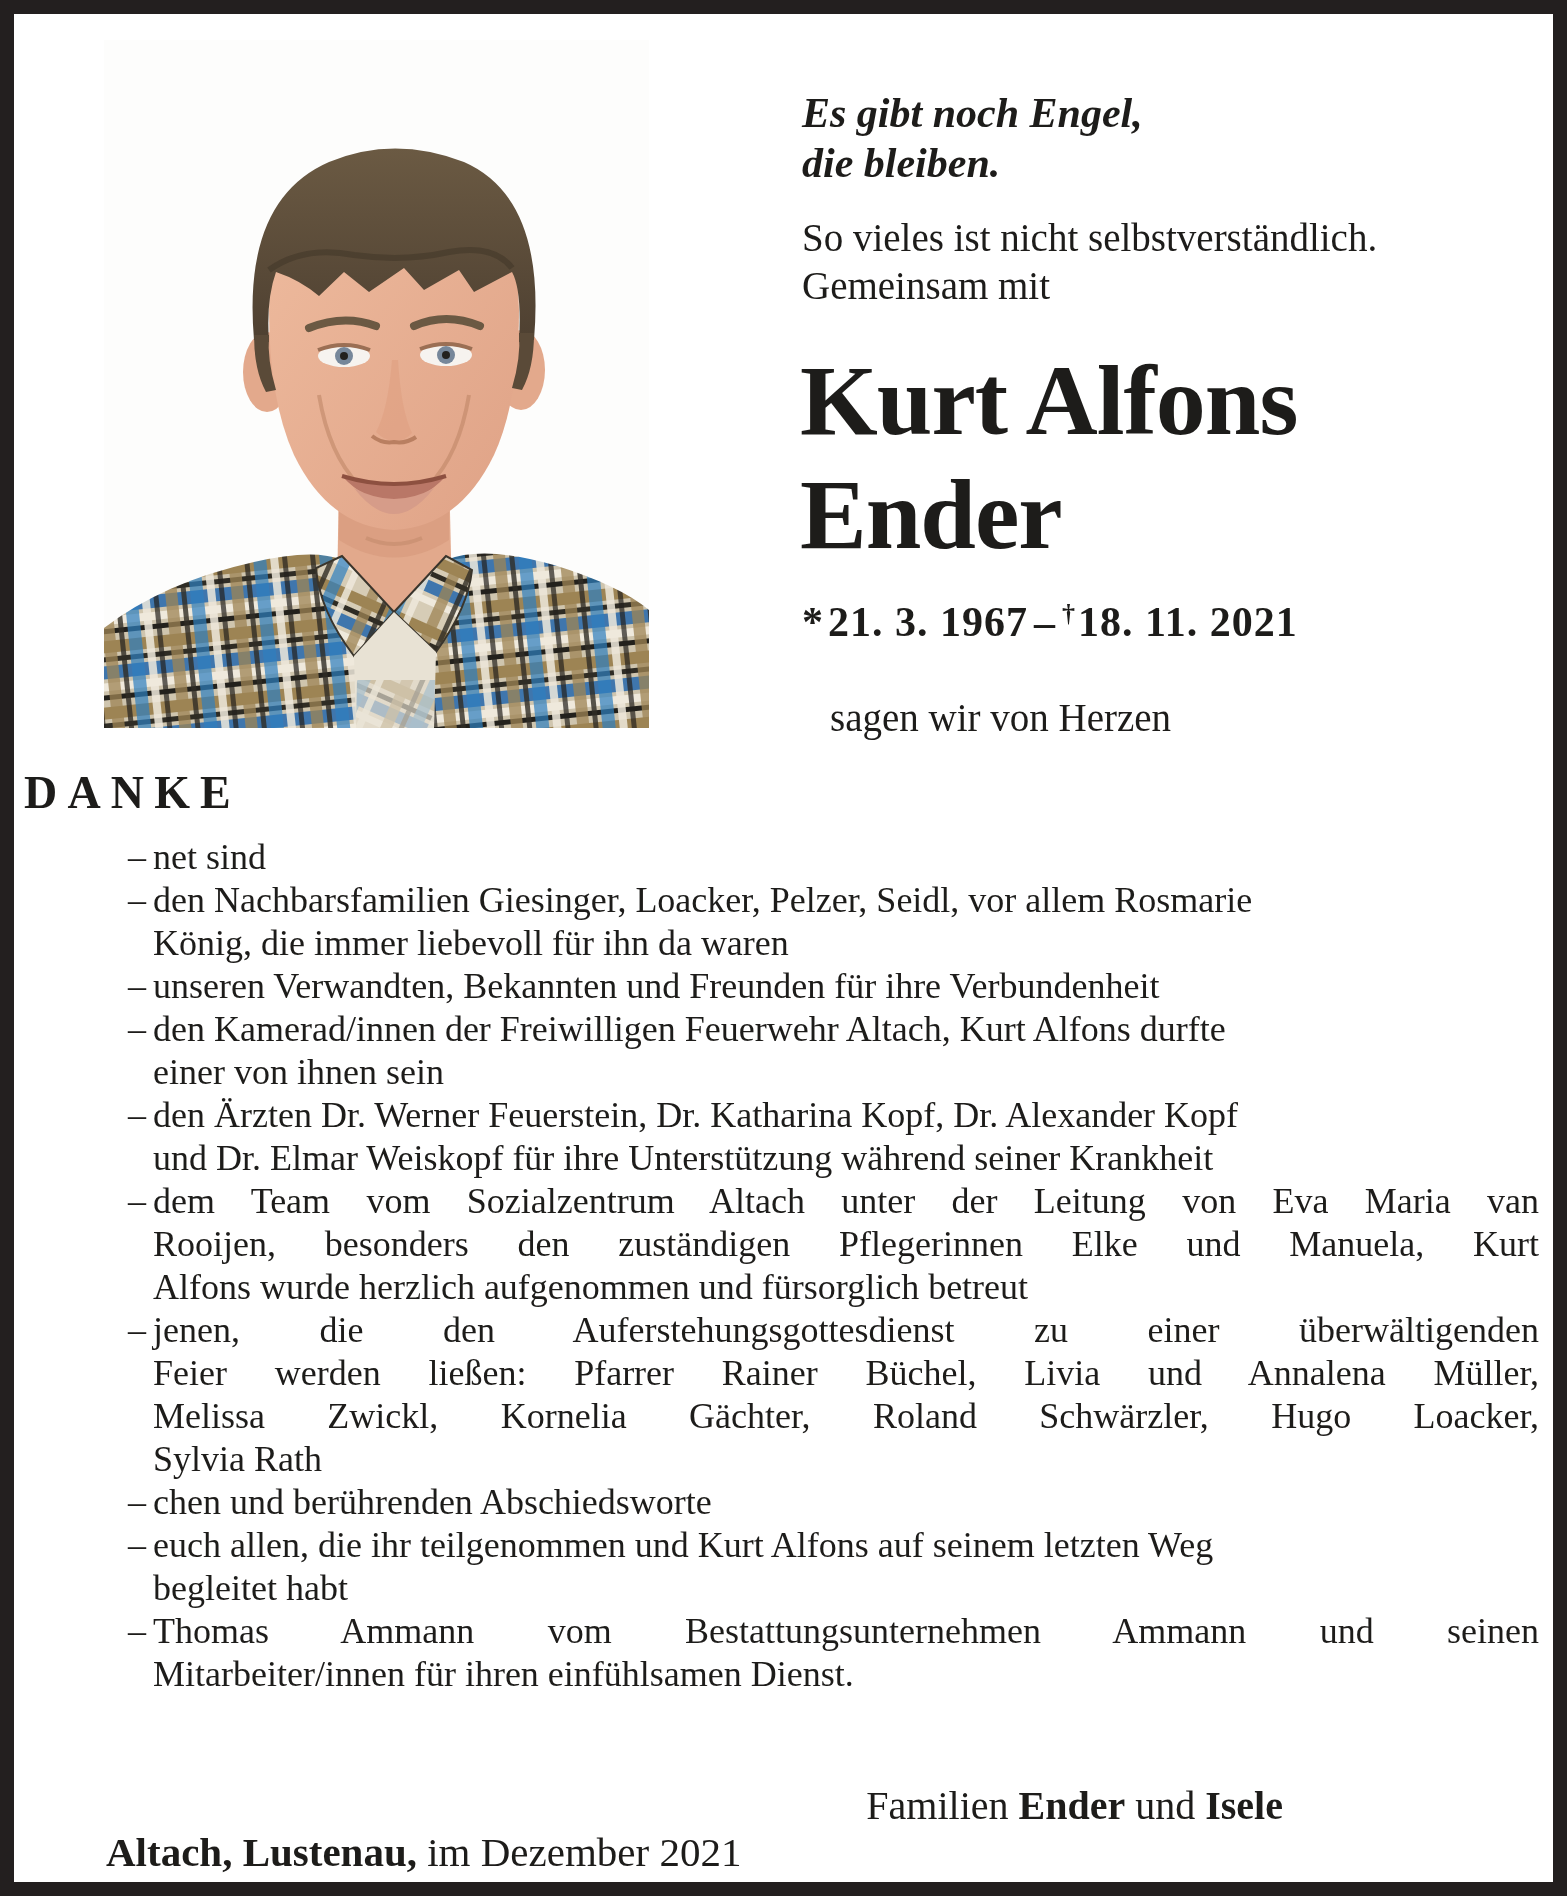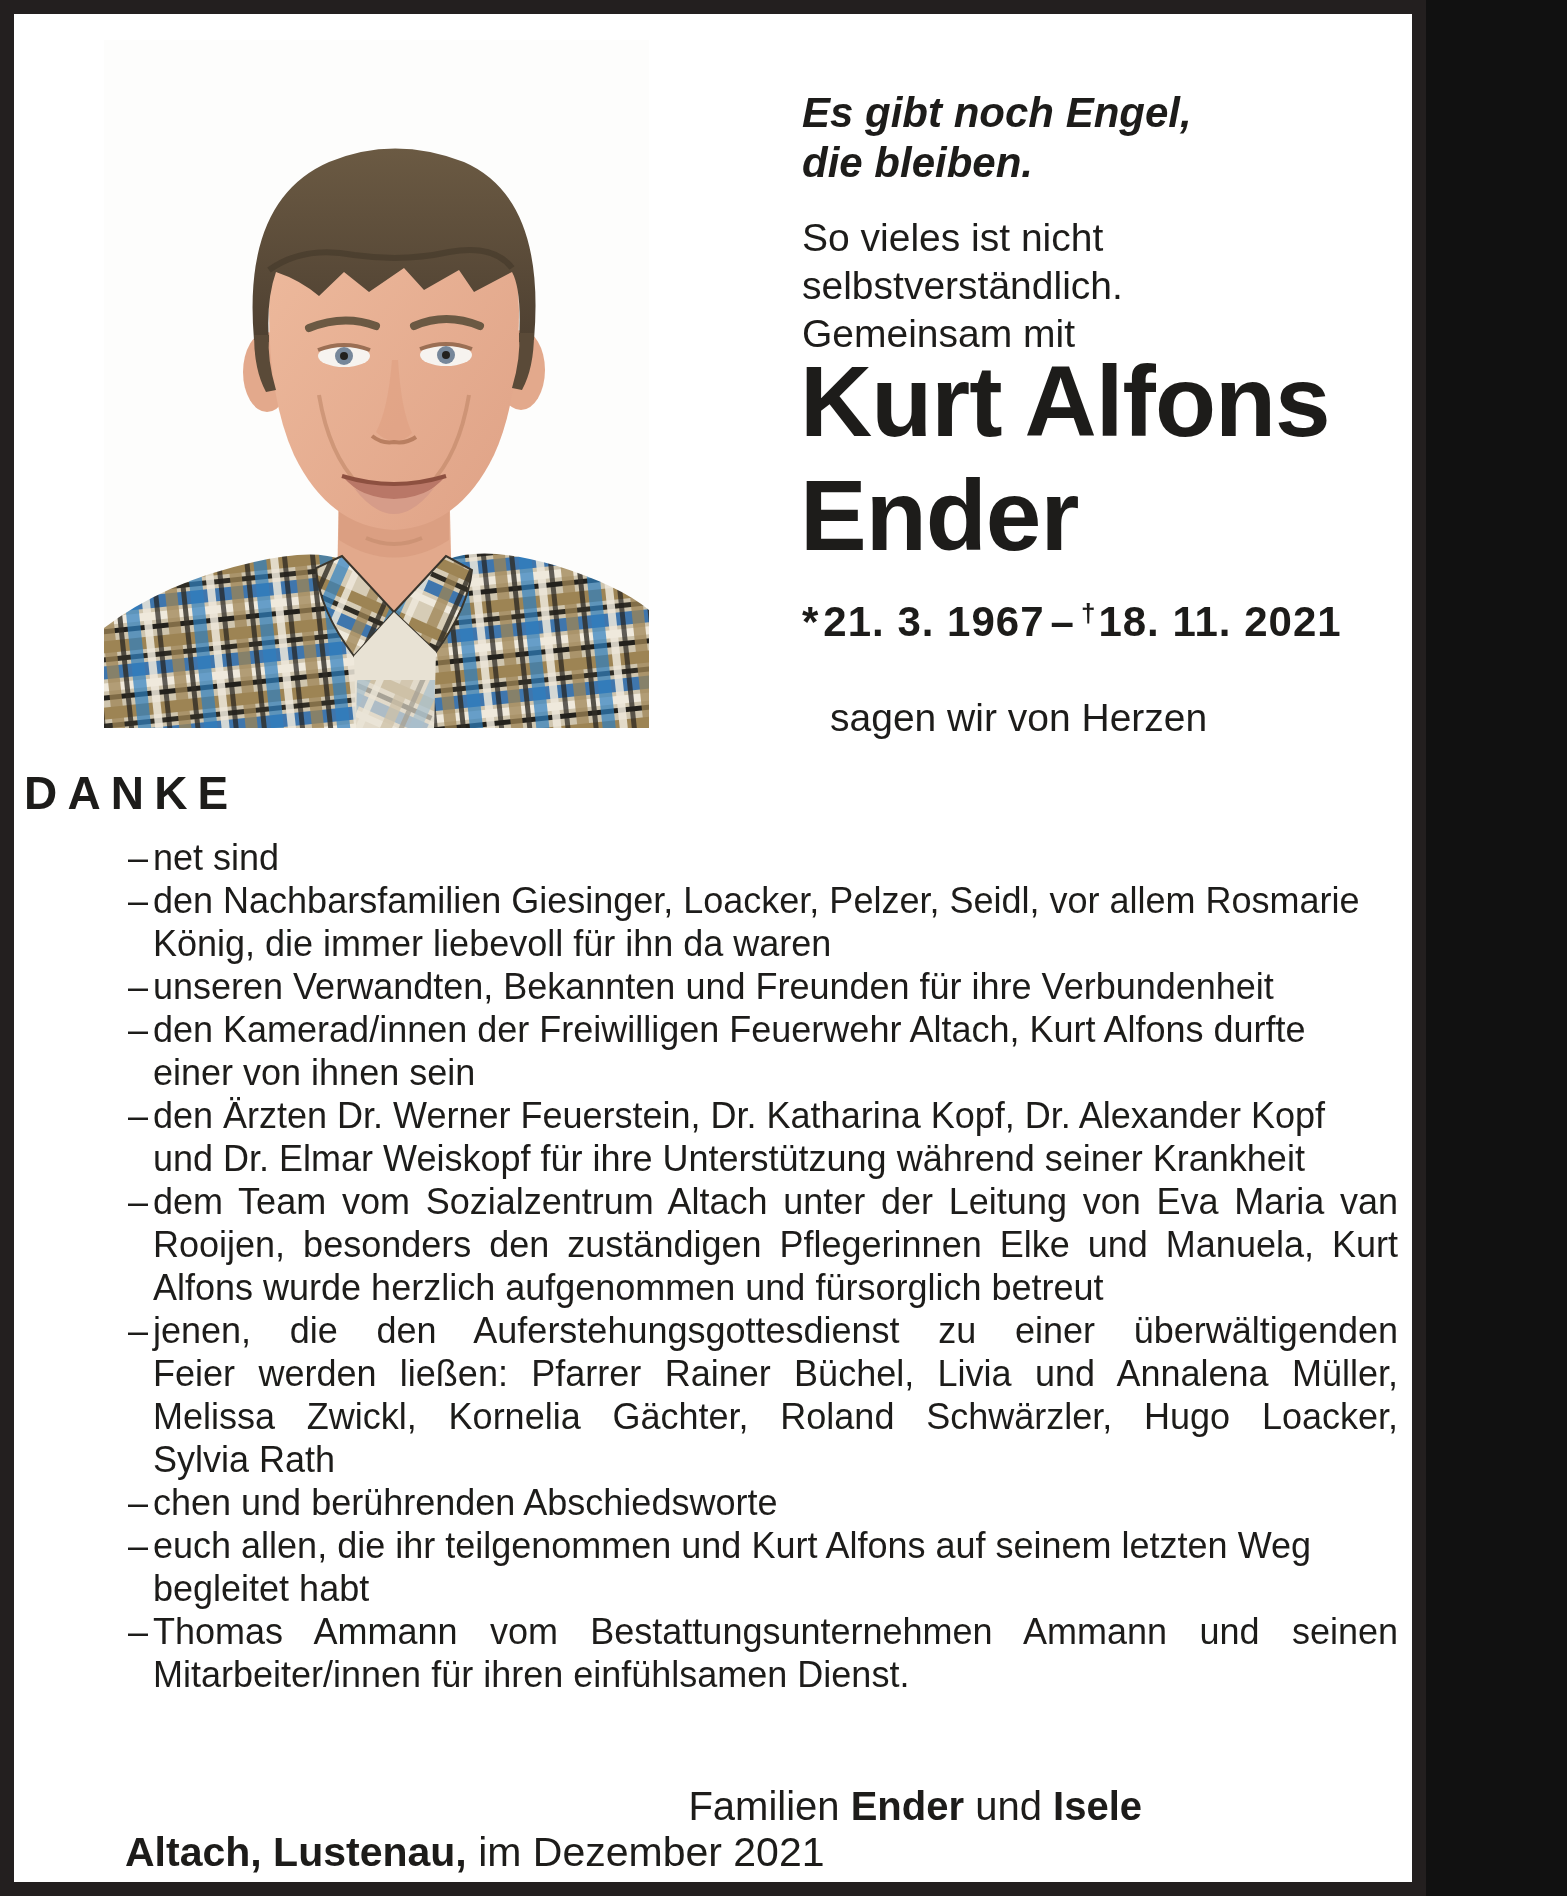--- a/index.html
+++ b/index.html
@@ -3,23 +3,23 @@
 <meta charset="utf-8">
 <style>
   :root{
     --frame:#231f1f;
     --ink:#1d1c1a;
     --paper:#ffffff;
   }
   html,body{margin:0;padding:0;background:#111;}
   .page{
     position:relative;
-    width:1426px;height:1896px;
+    width:1567px;height:1896px;
     background:var(--frame);
-    font-family:Liberation Sans, sans-serif;
+    font-family:Liberation Serif, serif;
     color:var(--ink);
     overflow:hidden;
   }
   .sheet{
     position:absolute;
     left:14px;top:14px;right:14px;bottom:14px;
     background:var(--paper);
   }
   
   .photo{
@@ -70,21 +70,21 @@
     text-align-last:justify;
   }
   
   .signature{
     position:absolute;right:270px;top:1768px;
     font-size:40px;line-height:48px;
   }
   .signature b{font-weight:700;}
   .placeline{
     position:absolute;left:92px;top:1814px;
-    font-size:41px;line-height:48px;margin-left:19px;
+    font-size:41px;line-height:48px;
   }
   .placeline b{font-weight:700;}
 </style>
 </head>
 <body>
 
 <div class="page">
   <div class="sheet">
 
     <div class="photo">

